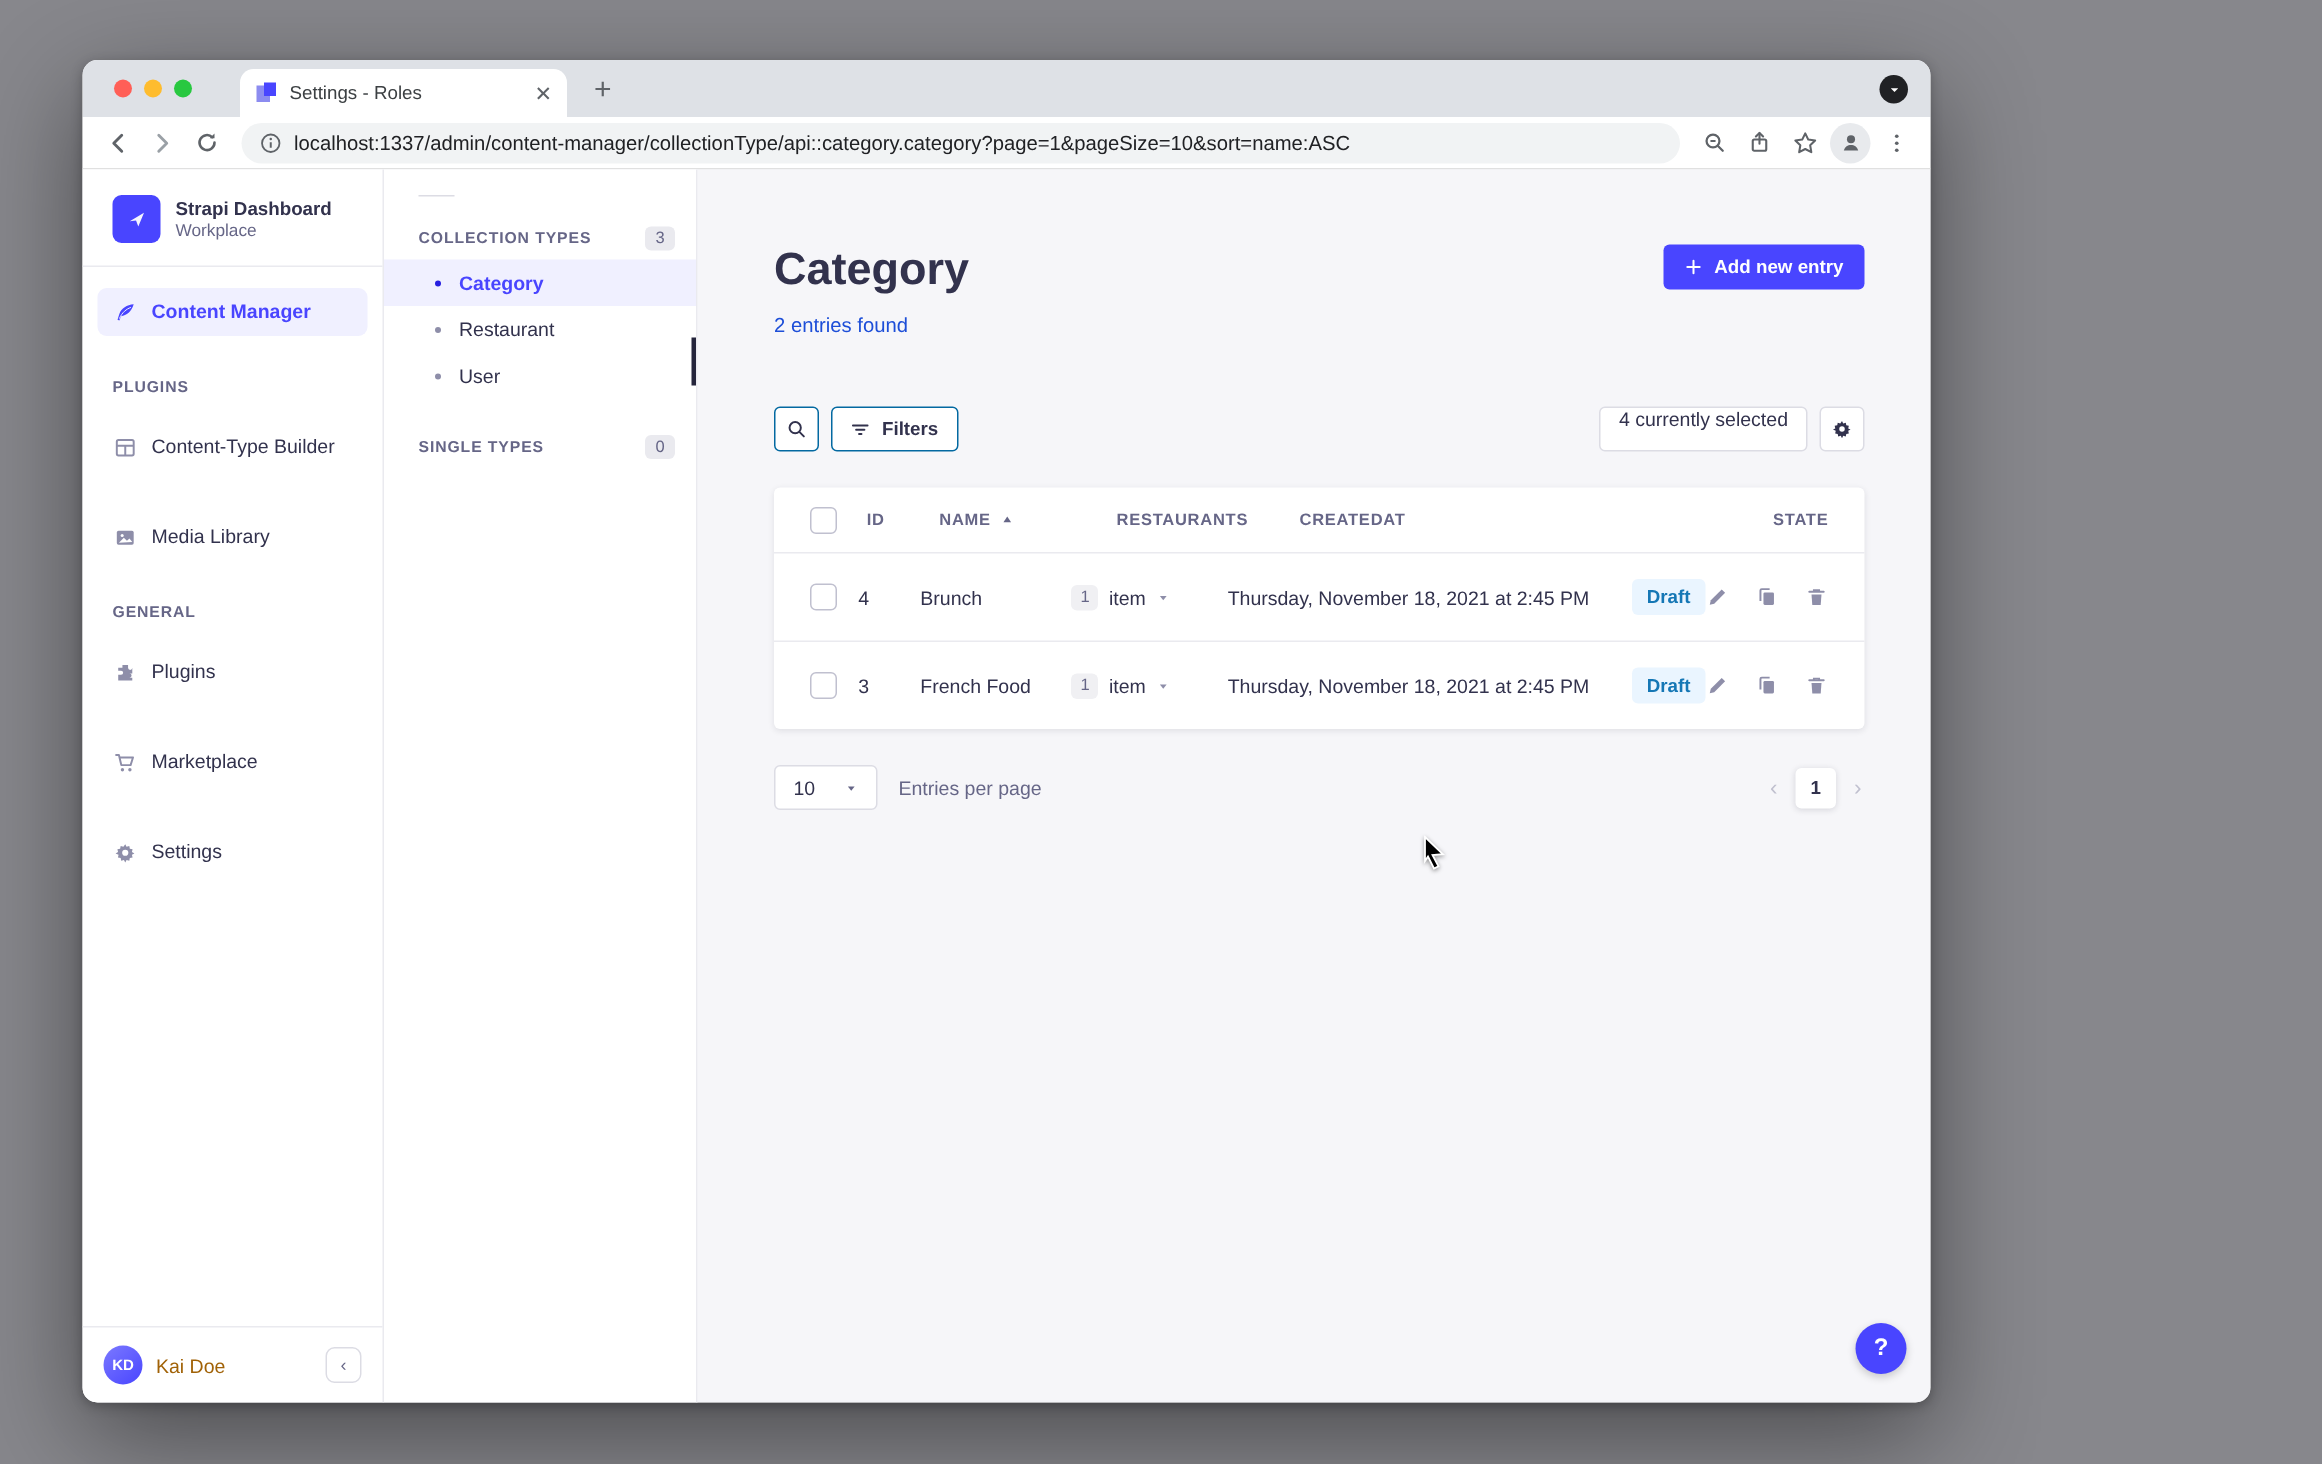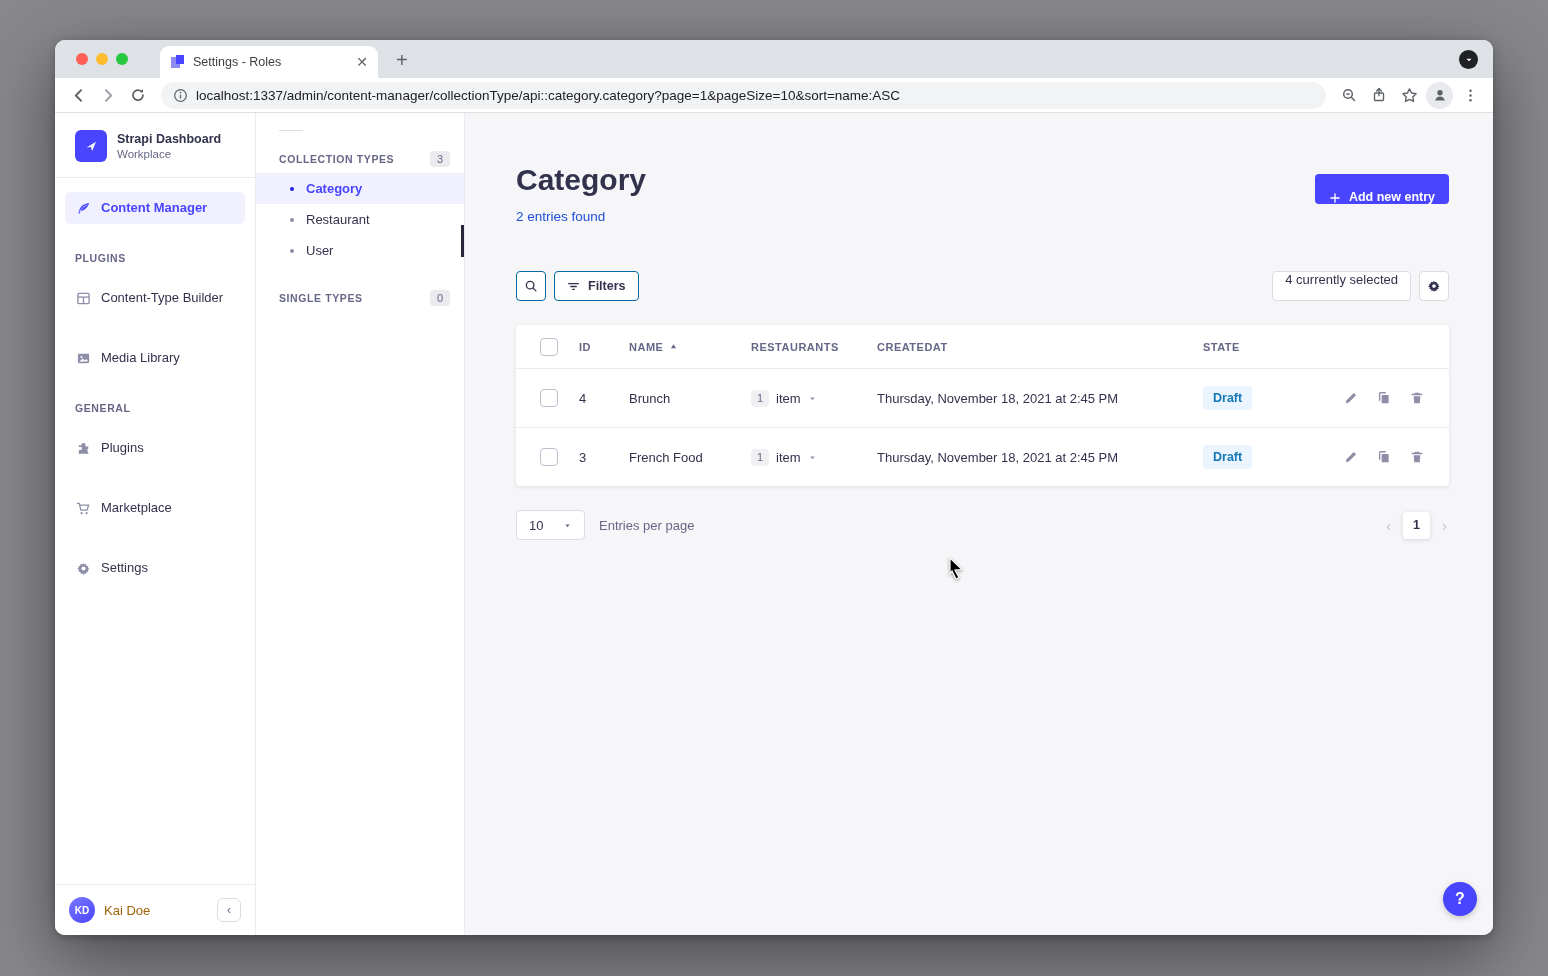--- a/index.html
+++ b/index.html
@@ -4,21 +4,21 @@
 <style>
   * { margin:0; padding:0; box-sizing:border-box; }
   html,body { width:1548px; height:976px; }
   body {
     font-family:"Liberation Sans", sans-serif;
     background:#87878c;
     position:relative;
     overflow:hidden;
   }
   .window {
-    position:absolute; left:55px; top:40px; width:1438px; height:895px;
+    position:absolute; left:55px; top:40px; width:1232px; height:895px;
     border-radius:10px; overflow:hidden;
     box-shadow:0 22px 70px rgba(0,0,0,.45), 0 2px 8px rgba(0,0,0,.25);
     background:#fff;
     display:flex; flex-direction:column;
   }
   
   .tabstrip { height:38px; background:#dee1e6; display:flex; align-items:flex-end; position:relative; flex:none; }
   .traffic { display:flex; gap:8px; position:absolute; left:21px; top:13px; }
   .light { width:12px; height:12px; border-radius:50%; }
   .light.red{ background:#ff5f57; } .light.yellow{ background:#febc2e; } .light.green{ background:#28c840; }
@@ -84,22 +84,22 @@
   .subnav-item .bullet { width:4px; height:4px; border-radius:50%; background:#8e8ea9; flex:none; }
   .subnav-item.active { background:#f0f0ff; color:#4945ff; font-weight:bold; }
   .subnav-item.active .bullet { background:#271fe0; }
   .scroll-thumb { position:absolute; right:0; top:112px; width:3px; height:32px; background:#25253c; }
   
   .content { flex:1; position:relative; overflow:hidden; }
   .content-header { display:flex; align-items:flex-start; justify-content:space-between; padding:50px 44px 0 51px; }
   .page-title { font-size:30px; font-weight:bold; color:#32324d; }
   .page-subtitle { font-size:13.5px; color:#1d4ed8; margin-top:12px; }
   .btn-primary { background:#4945ff; color:#fff; border:none; border-radius:4px; height:30px;
-                 padding:0 14px; font-size:12.5px; font-weight:bold; display:flex; align-items:flex-end;
-                 gap:8px; cursor:pointer; margin-top:11px; }
+                 padding:0 14px; font-size:12.5px; font-weight:bold; display:flex; align-items:center;
+                 gap:8px; cursor:pointer; margin-top:0; }
   .controls { display:flex; align-items:center; padding:47px 44px 0 51px; }
   .ctrl-left { display:flex; gap:8px; }
   .btn-outline { background:#fff; border:1px solid #0369a1; border-radius:4px; height:30px;
                  display:flex; align-items:center; gap:8px; padding:0 12px; font-size:12.5px;
                  font-weight:bold; color:#32324d; cursor:pointer; }
   .btn-outline.square { width:30px; padding:0; justify-content:center; }
   .ctrl-right { margin-left:auto; display:flex; gap:8px; align-items:center; }
   .select-box { background:#fff; border:1px solid #dcdce4; border-radius:4px; height:30px;
                 display:flex; align-items:center; gap:26px; padding:0 12px; font-size:13px;
                 color:#32324d; cursor:pointer;flex-direction:column; }

